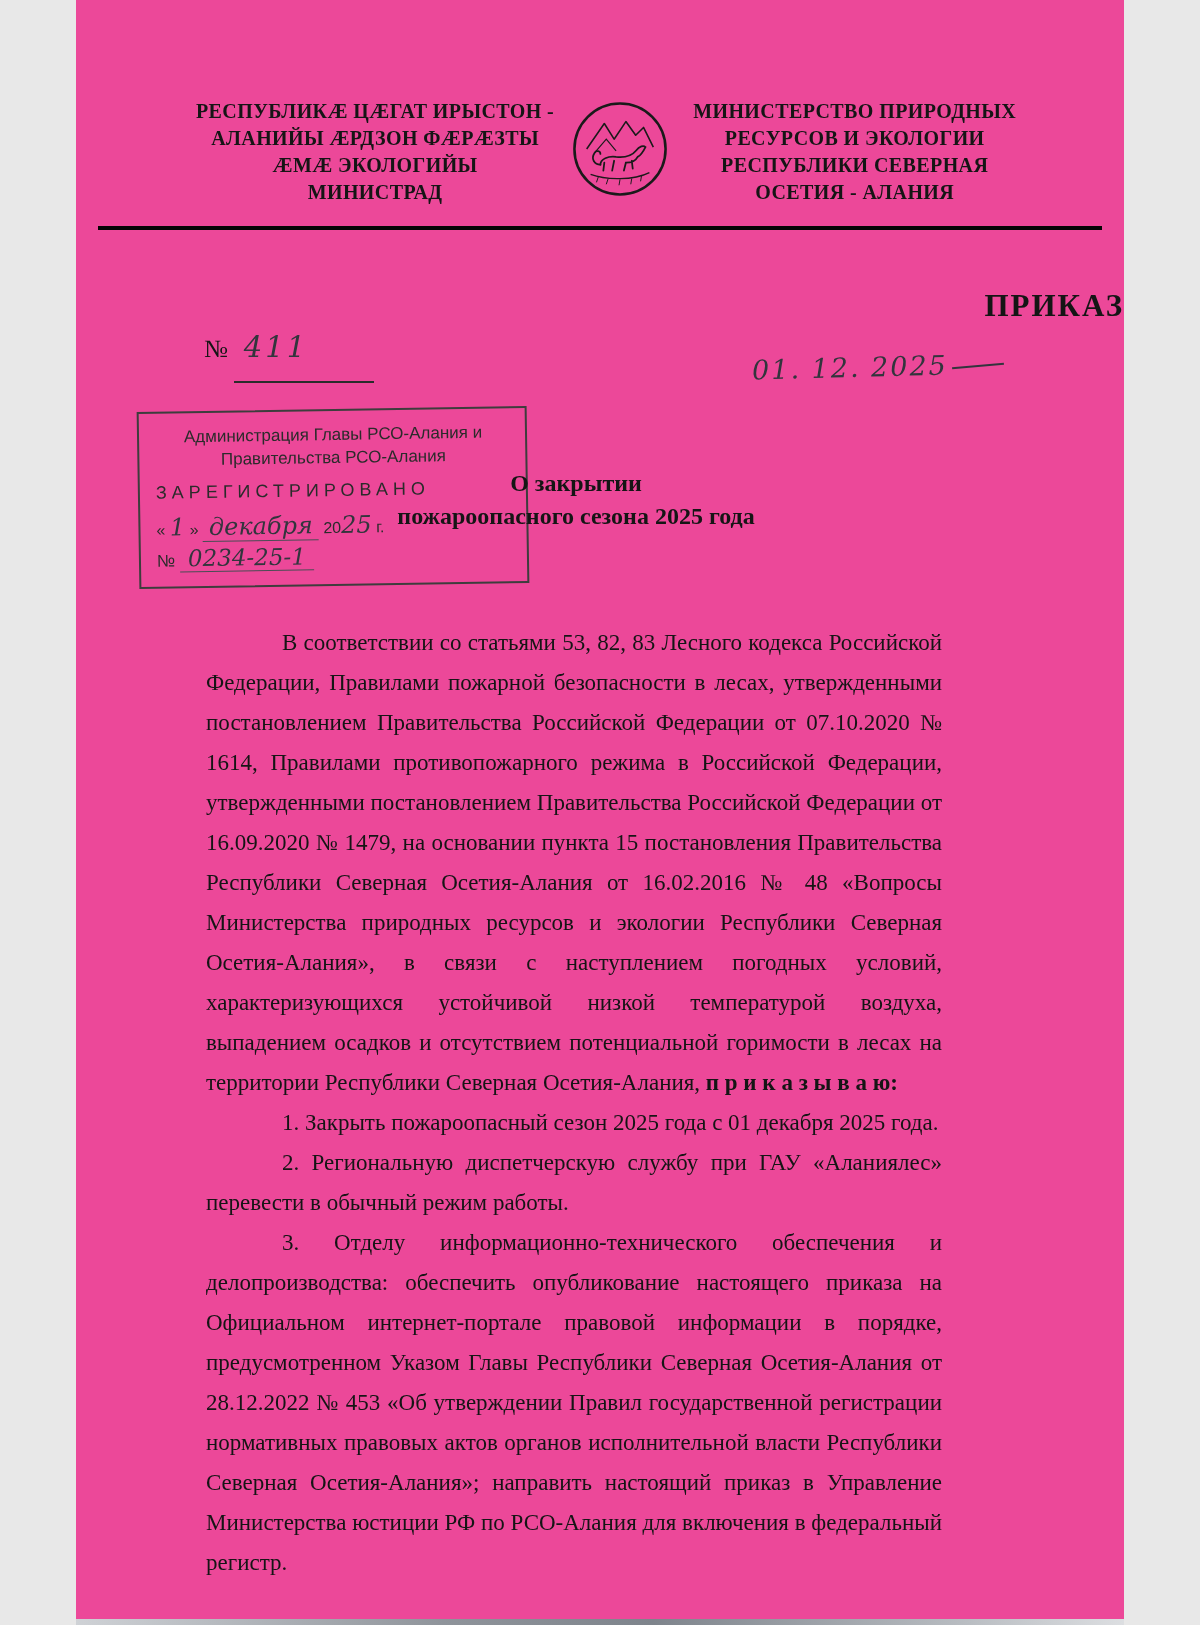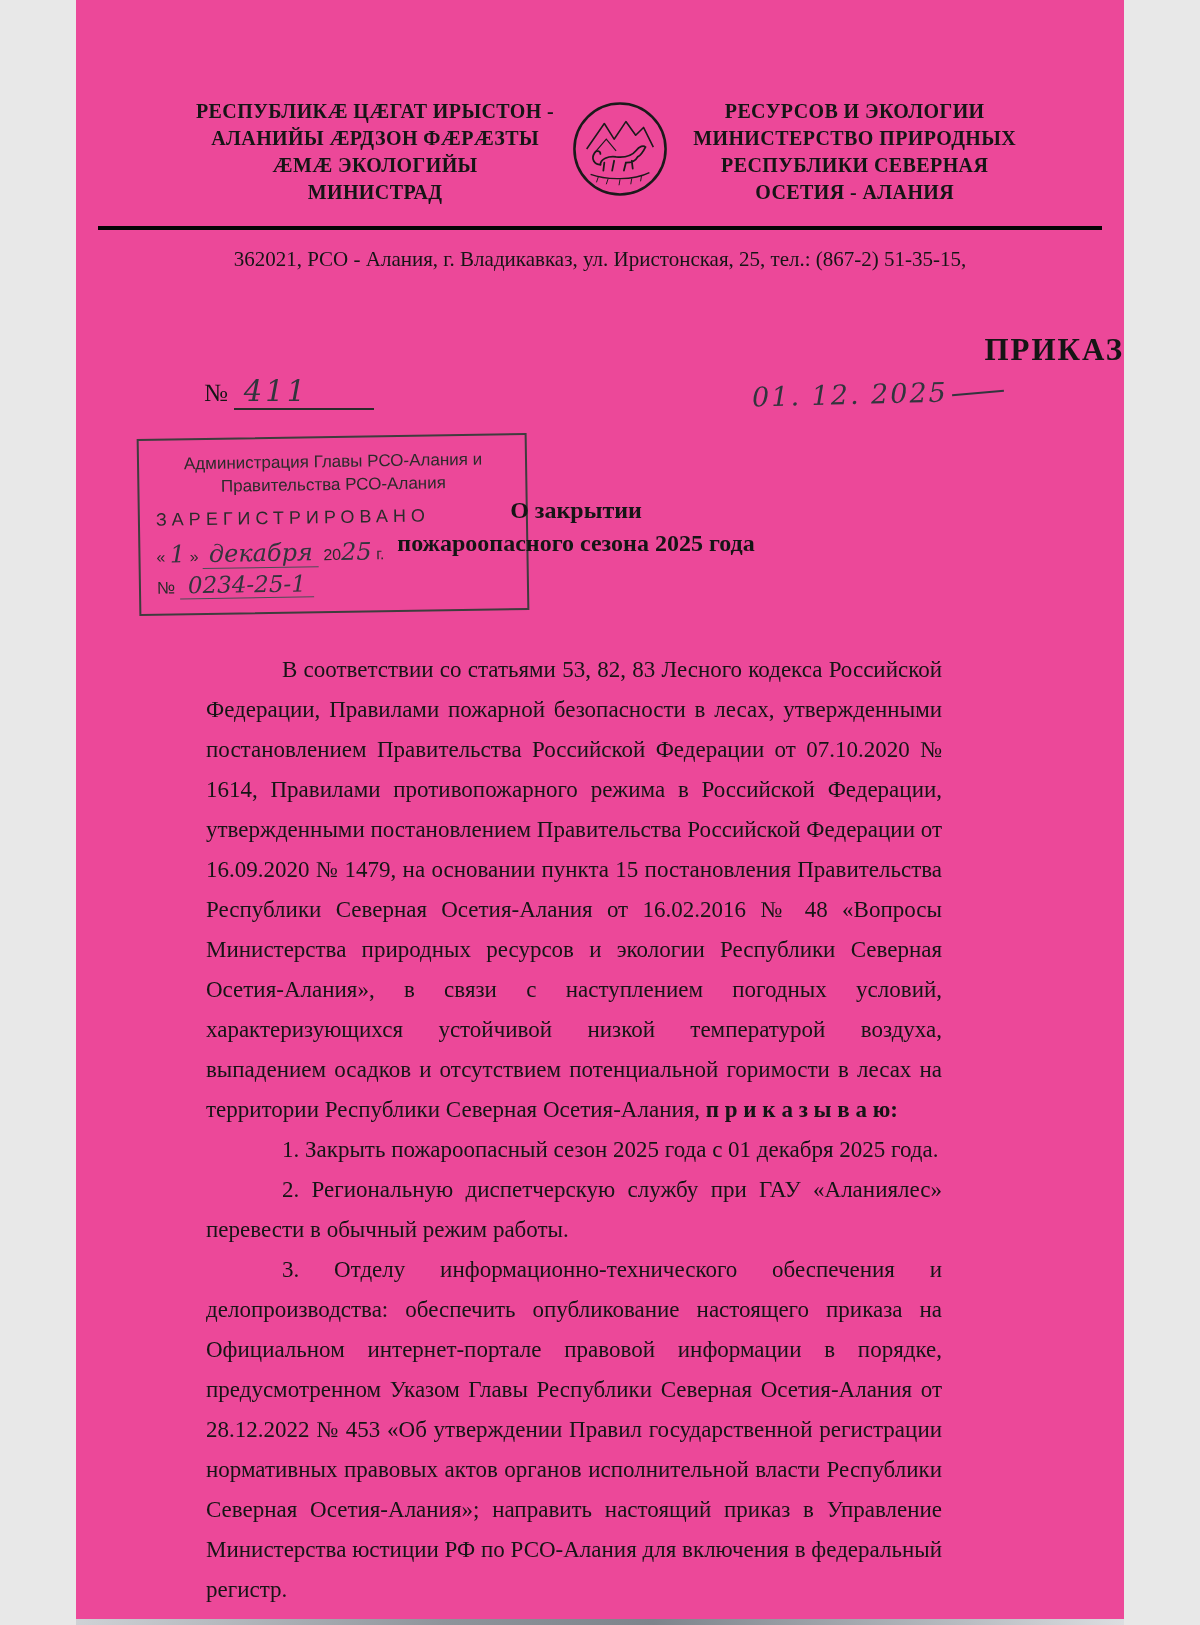--- a/index.html
+++ b/index.html
@@ -61,21 +61,21 @@
     justify-content:space-between;
     align-items:flex-end;
     padding:6px 120px 0 128px;
   }
   .num-left{font-size:25px;}
   .num-underline{
     display:inline-block;
     width:130px;
     border-bottom:2px solid #2b2b2b;
     margin-left:6px;
-    padding:0 0 0 10px;
+    padding:0 0 17px 10px;
   }
   .hand{
     font-family:"DejaVu Serif", serif;
     font-style:italic;
     color:#32353d;
   }
   .hand-number{font-size:29px; letter-spacing:3px;}
   .hand-date{
     font-size:27px;
     letter-spacing:2px;
@@ -191,31 +191,30 @@
         <circle cx="50" cy="50" r="46.5" fill="none" stroke="#1a1a1a" stroke-width="2.6"></circle>
         <path d="M16,50 L34,24 L44,40 L56,22 L66,36 L74,28 L84,48" fill="none" stroke="#1a1a1a" stroke-width="1.6" stroke-linejoin="round"></path>
         <path d="M24,54 L36,40 L46,52" fill="none" stroke="#1a1a1a" stroke-width="1.2"></path>
         <path d="M30,66 C30,60 38,57 46,58 C56,59 62,57 66,52 C70,47 74,46 76,48 C74,52 72,56 68,58 C66,62 62,64 56,64 L54,72 M44,62 L42,72 M34,64 L33,72 M62,62 L63,70" fill="none" stroke="#1a1a1a" stroke-width="1.8" stroke-linecap="round"></path>
         <path d="M30,66 C24,66 20,60 24,54 C26,51 30,52 30,55" fill="none" stroke="#1a1a1a" stroke-width="1.8" stroke-linecap="round"></path>
         <path d="M20,76 C36,82 64,82 80,74" fill="none" stroke="#1a1a1a" stroke-width="1.4"></path>
         <path d="M28,78 L26,84 M38,80 L36,86 M50,81 L49,87 M62,80 L61,86 M72,77 L71,83" stroke="#1a1a1a" stroke-width="1"></path>
       </svg>
     </div>
     <div class="header-block" style="width:372px;">
+      <div>МИНИСТЕРСТВО ПРИРОДНЫХ</div>
       <div>РЕСУРСОВ И ЭКОЛОГИИ</div>
-      <div>МИНИСТЕРСТВО ПРИРОДНЫХ</div>
       <div>РЕСПУБЛИКИ СЕВЕРНАЯ</div>
       <div>ОСЕТИЯ - АЛАНИЯ</div>
     </div>
   </div>
 
   <div class="rule"></div>
 
   <div class="address">
-    <div>362021, РСО - Алания, г. Владикавказ, ул. Иристонская, 25, тел.: (867-2) 51-35-15,</div>
   </div>
 
   <div class="order-title">ПРИКАЗ</div>
 
   <div class="numdate-row">
     <div class="num-left">
       <span>№</span><span class="num-underline"><span class="hand hand-number">411</span></span>
     </div>
     <div>
       <span class="hand hand-date">01. 12. 2025</span><span class="hand-date-tail"></span>

